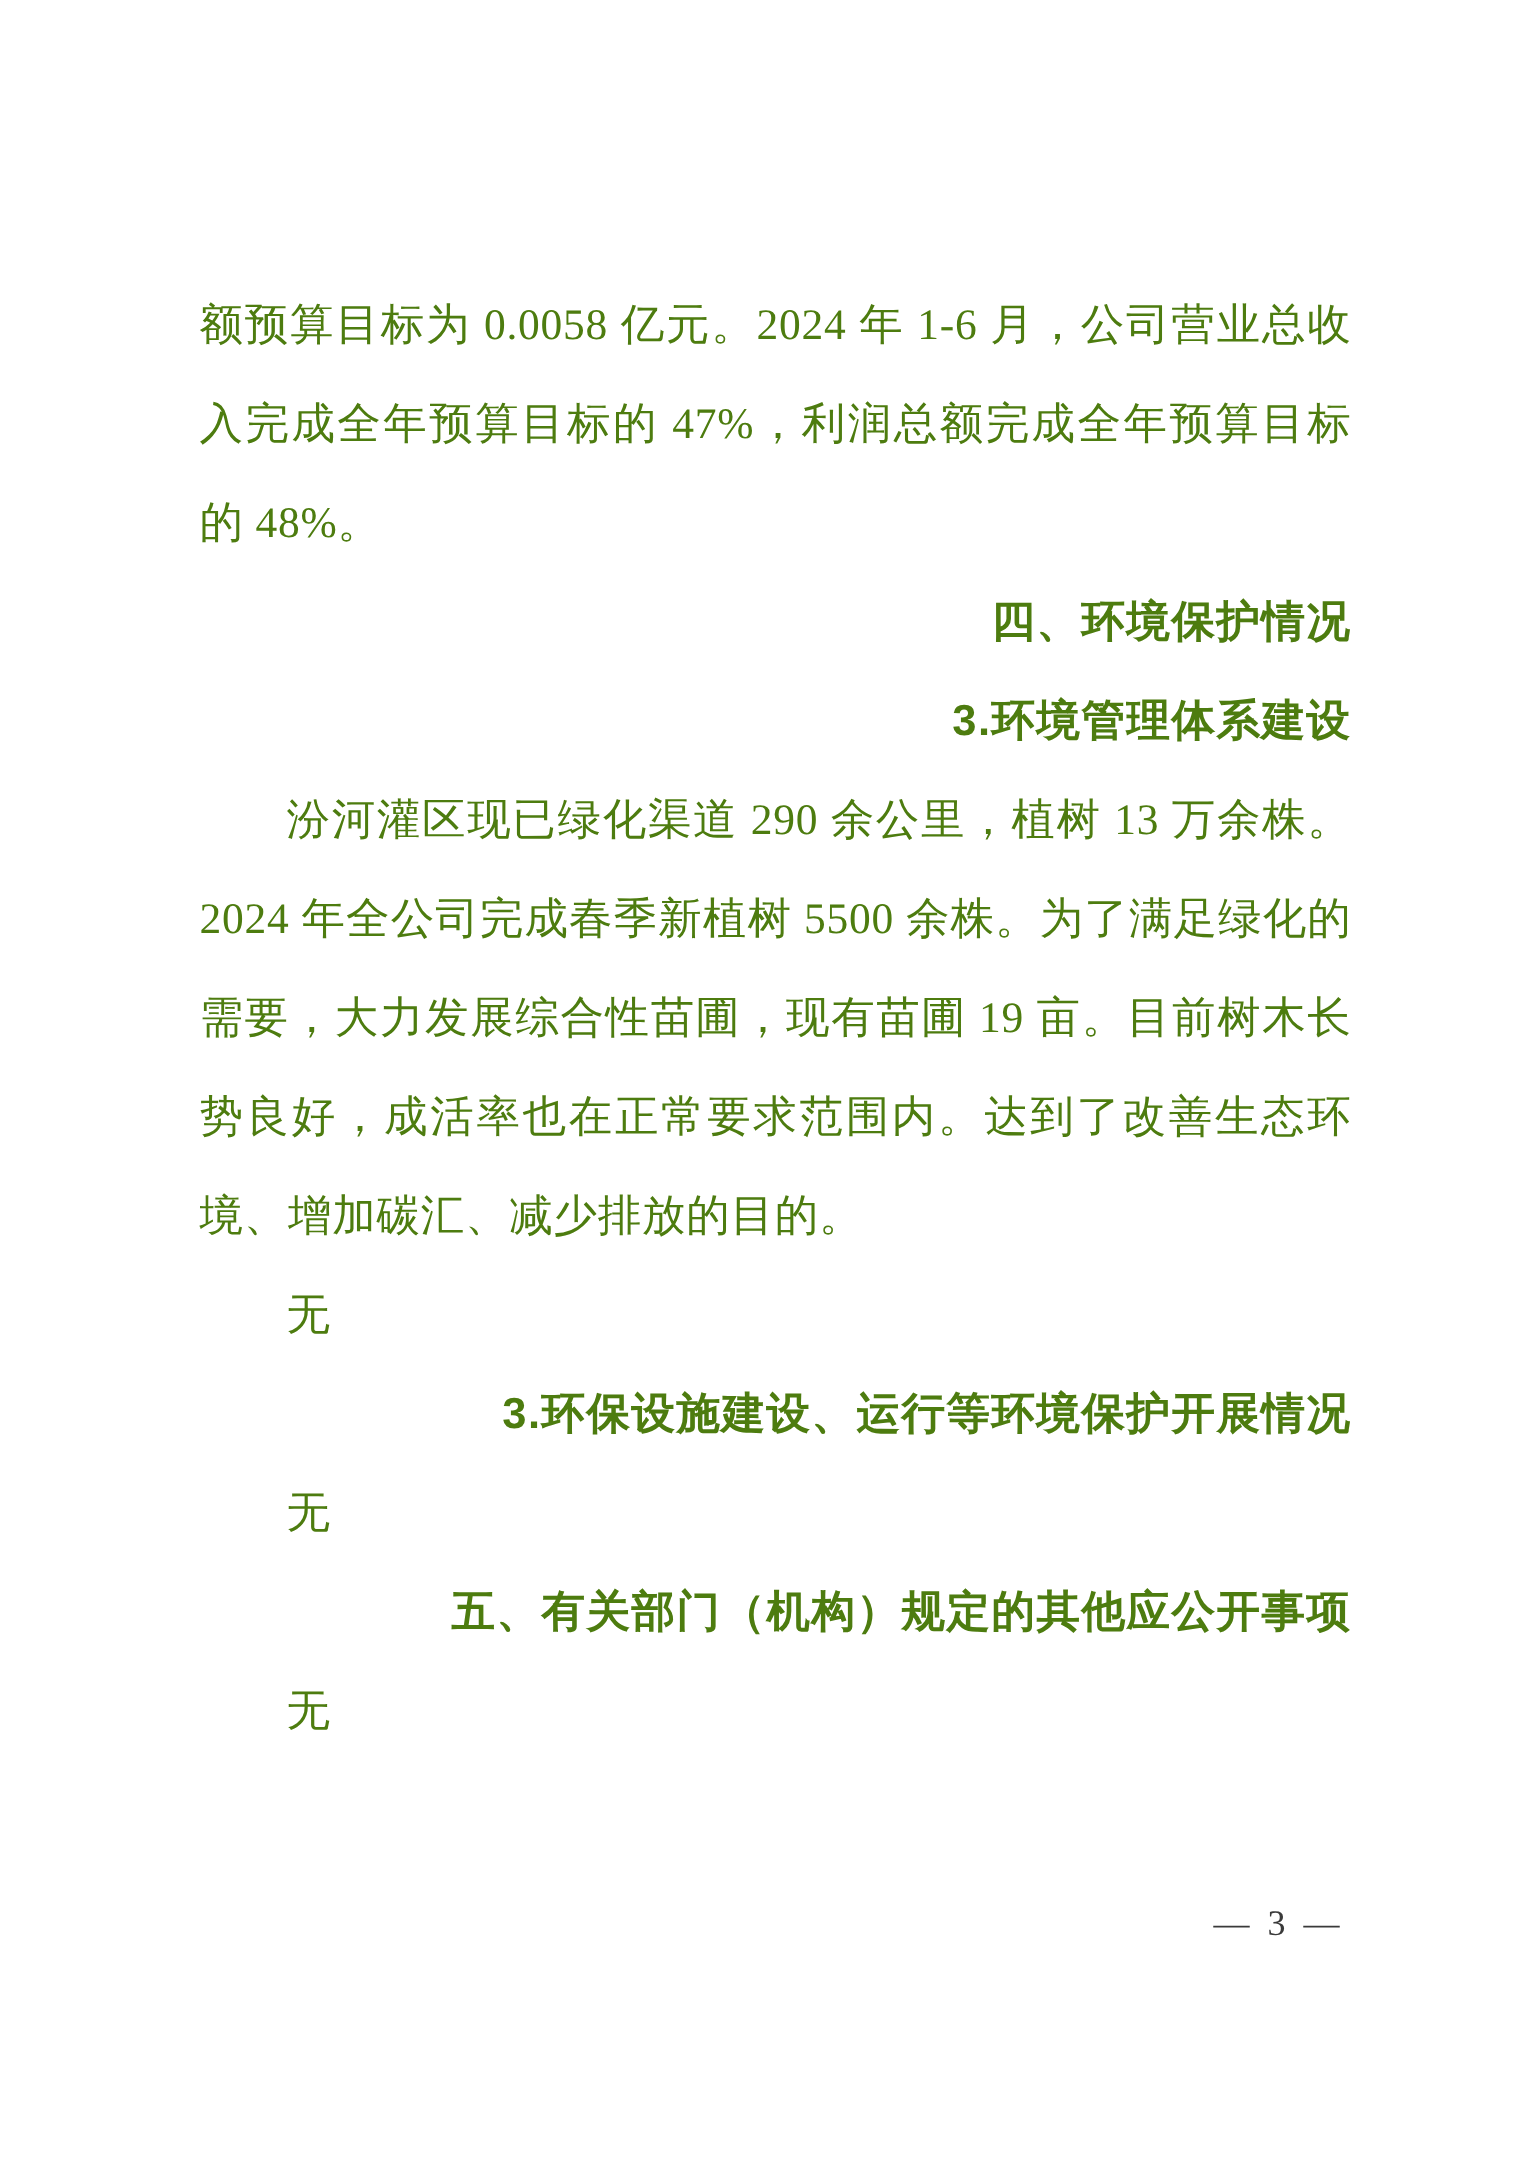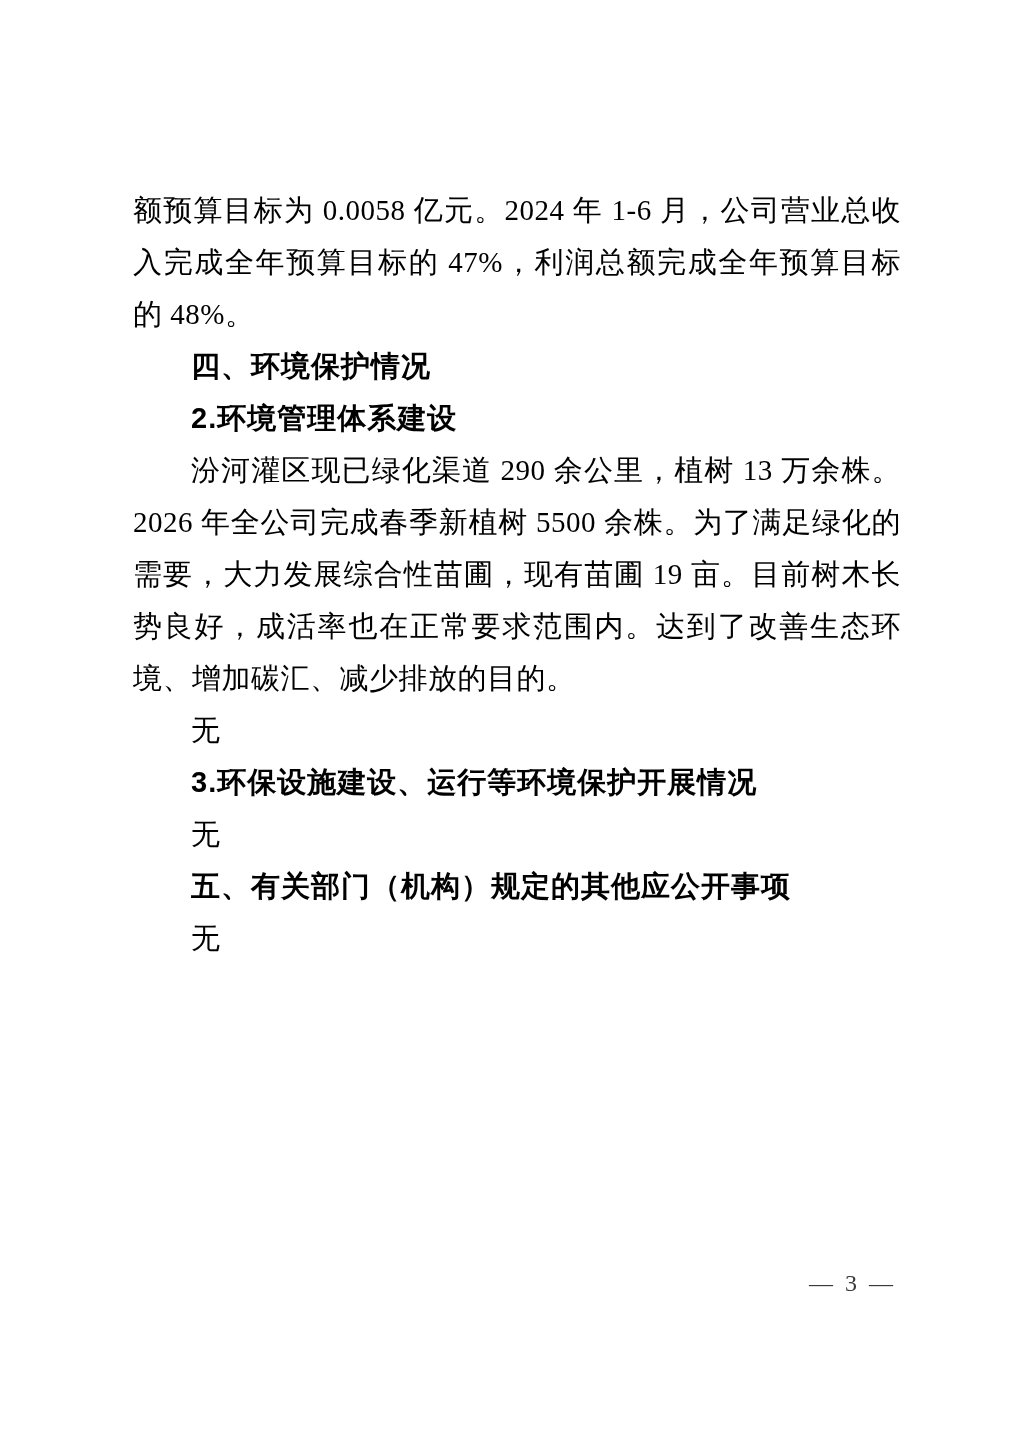--- a/index.html
+++ b/index.html
@@ -22,33 +22,33 @@
     position: absolute;
     left: 133px;
     top: 184px;
     width: 768px;
   }
   .content p {
     margin: 0;
     padding: 0;
     font-family: "Liberation Serif", "DejaVu Serif", serif;
     font-size: 29px;
-    line-height: 52px;
-    color: #000000;
+    line-height: 66px;
+    color: #4d7c0f;
     text-align: justify;
     letter-spacing: 0.5px;
   }
   .content p.indent {
     text-indent: 2em;
   }
   .content p.heading-1,
   .content p.heading-2 {
     font-family: "Liberation Sans", "DejaVu Sans", sans-serif;
     font-weight: 700;
-    text-align: left;
+    text-align: right;
     letter-spacing: 1px;
   }
   .page-number {
     position: absolute;
     top: 1268px;
     right: 128px;
     font-family: "Liberation Serif", "DejaVu Serif", serif;
     font-size: 24px;
     line-height: 30px;
     color: #3a3a3a;
@@ -56,22 +56,22 @@
     white-space: nowrap;
   }
 </style>
 </head>
 <body>
 
 <div class="page">
   <div class="content">
       <p class="body">额预算目标为 0.0058 亿元。2024 年 1-6 月，公司营业总收入完成全年预算目标的 47%，利润总额完成全年预算目标的 48%。</p>
       <p class="heading-1 indent">四、环境保护情况</p>
-      <p class="heading-2 indent">2.环境管理体系建设</p>
-      <p class="body indent">汾河灌区现已绿化渠道 290 余公里，植树 13 万余株。2026 年全公司完成春季新植树 5500 余株。为了满足绿化的需要，大力发展综合性苗圃，现有苗圃 19 亩。目前树木长势良好，成活率也在正常要求范围内。达到了改善生态环境、增加碳汇、减少排放的目的。</p>
+      <p class="heading-2 indent">3.环境管理体系建设</p>
+      <p class="body indent">汾河灌区现已绿化渠道 290 余公里，植树 13 万余株。2024 年全公司完成春季新植树 5500 余株。为了满足绿化的需要，大力发展综合性苗圃，现有苗圃 19 亩。目前树木长势良好，成活率也在正常要求范围内。达到了改善生态环境、增加碳汇、减少排放的目的。</p>
       <p class="body indent">无</p>
       <p class="heading-2 indent">3.环保设施建设、运行等环境保护开展情况</p>
       <p class="body indent">无</p>
       <p class="heading-1 indent">五、有关部门（机构）规定的其他应公开事项</p>
       <p class="body indent">无</p>
     </div>
   <div class="page-number">— 3 —</div>
 </div>
 
 </body></html>

